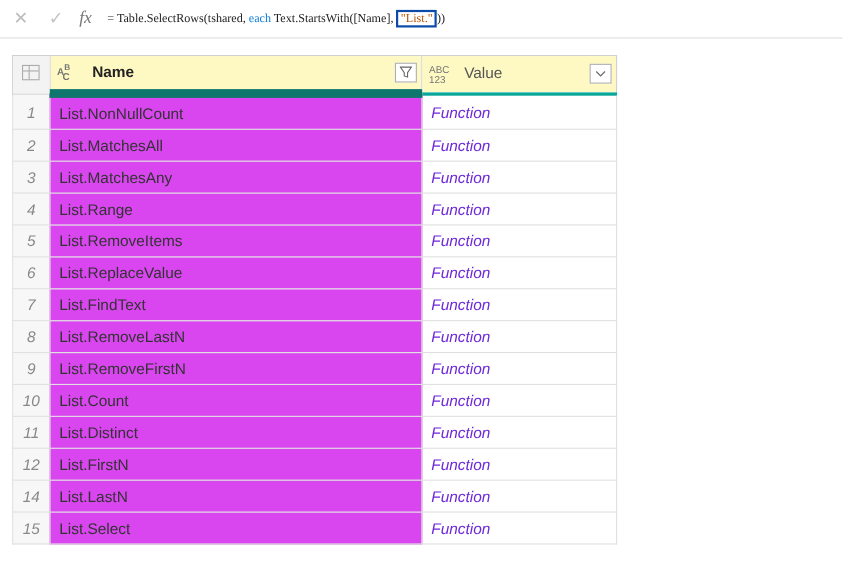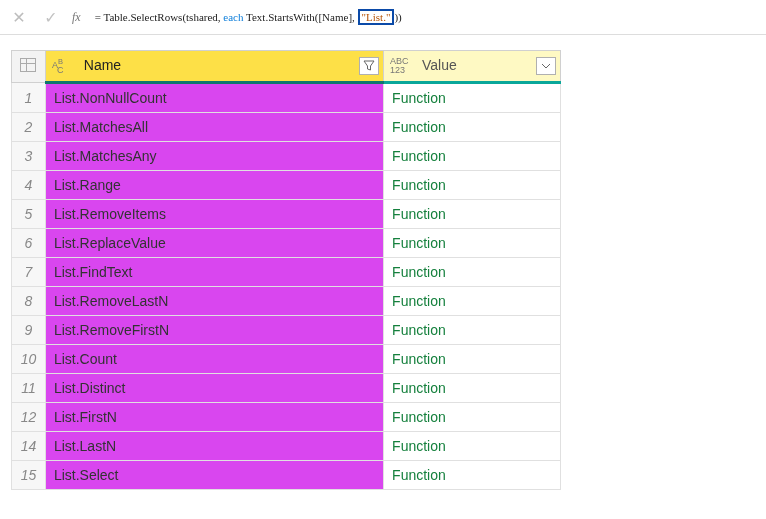--- a/index.html
+++ b/index.html
@@ -27,21 +27,21 @@
     justify-content: center;
     color: #bdbdbd;
     font-size: 16px;
     cursor: pointer;
   }
   .fb-icon.check { color: #c2c2c2; }
   .fb-fx {
     font-style: italic;
     font-family: Georgia, serif;
     color: #777;
-    font-size: 12px;
+    font-size: 16px;
   }
   .fb-input {
     flex: 1;
     font-family: Liberation Serif, serif;
     font-size: 11px;
     color: #222;
     padding: 2px 4px;
     white-space: nowrap;
   }
   .fb-input .kw-each { color: #0b7dda; }
@@ -70,23 +70,23 @@
     background: #fef9c3;
     border: 1px solid #d0d0d0;
   }
   th.rownum-h {
     width: 30px;
     background: #f3f3f3;
     border-right: 1px solid #d0d0d0;
     text-align: center;
   }
   th.name-h {
-    background: #fde047;
-    border-bottom: 3px solid #0f766e;
-    font-weight: 400;
+    background: #fef9c3;
+    border-bottom: 8px solid #0f766e;
+    font-weight: 700;
     color: #222;
     width: 325px;
   }
   th.value-h {
     border-bottom: 3px solid #0aa79a;
     width: 170px;
     color: #555;
   }
   .type-icon {
     display: inline-block;
@@ -134,21 +134,22 @@
     text-align: center;
     color: #888;
     background: #f7f7f7;
     font-style: italic;
   }
   td.namecell {
     background: #d946ef;
     color: #333;
   }
   td.valcell {
-    color: #15803d;
+    color: #6d28d9;
+    font-style: italic;
   }
 </style>
 </head>
 <body>
 
 <div class="formula-bar">
   <span class="fb-icon">✕</span>
   <span class="fb-icon check">✓</span>
   <span class="fb-fx">fx</span>
   <div class="fb-input">

